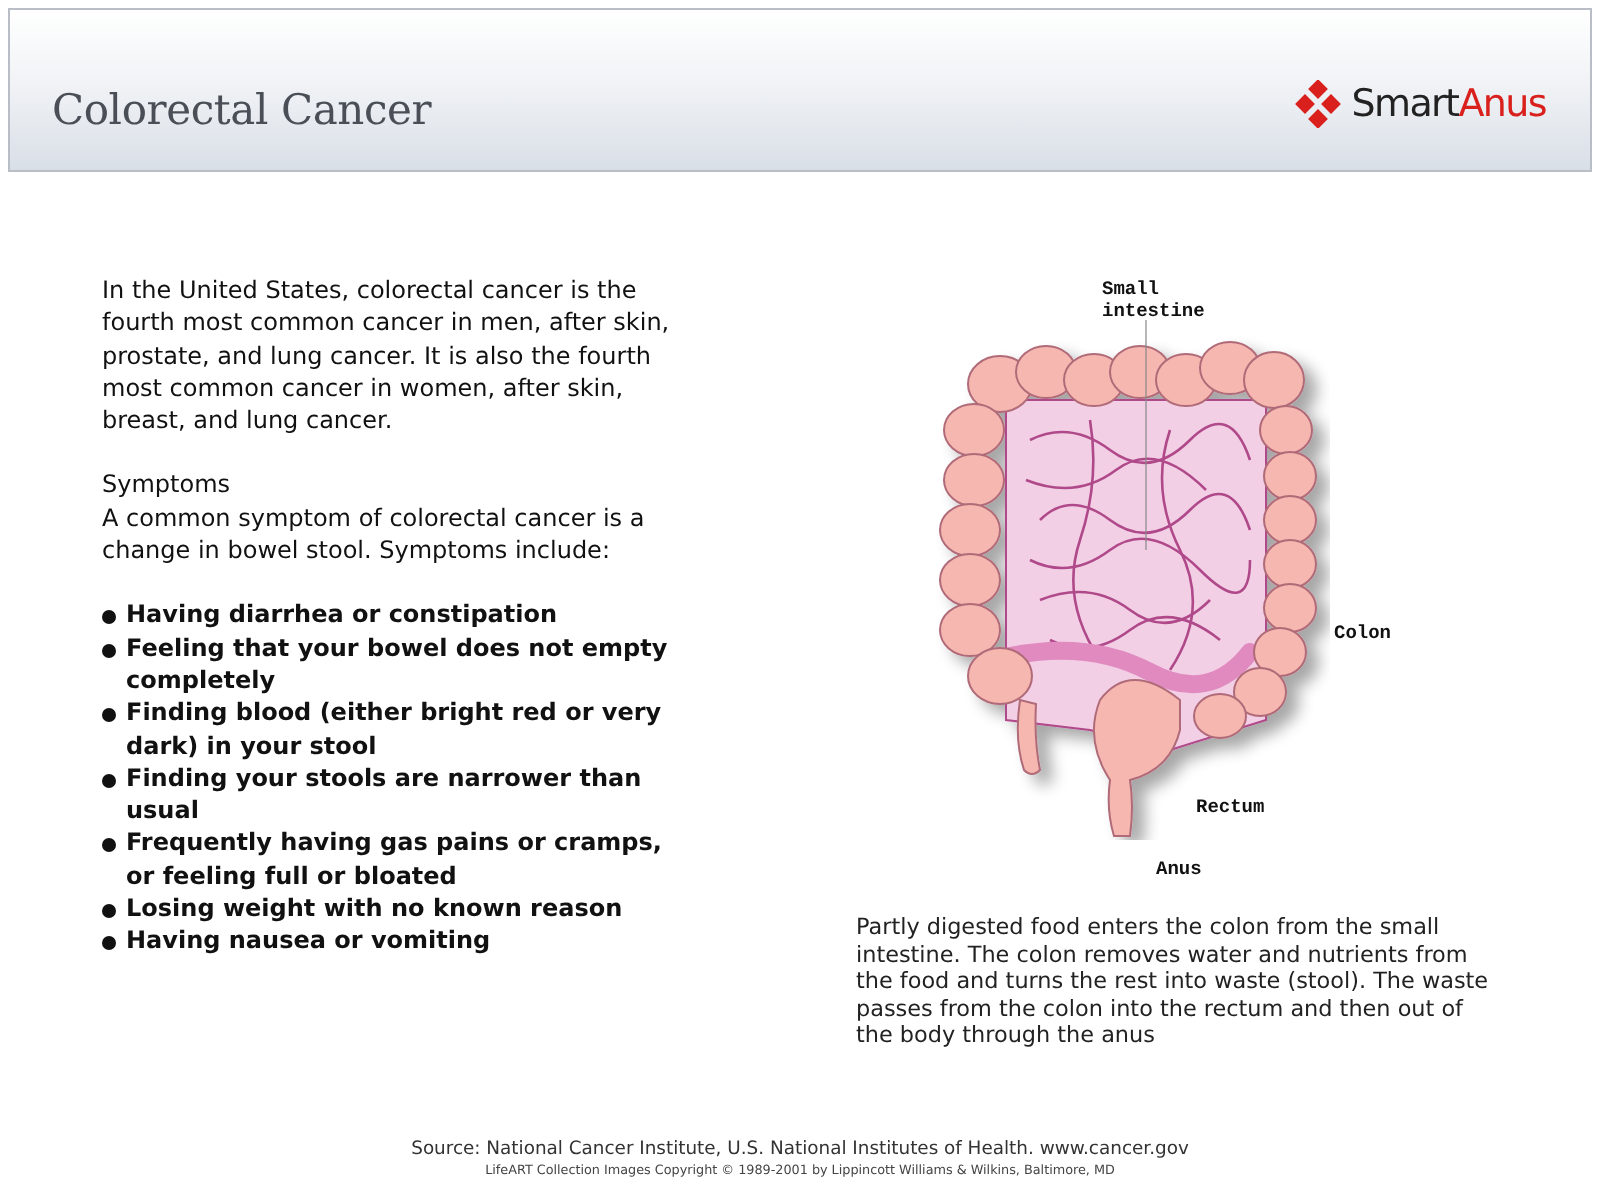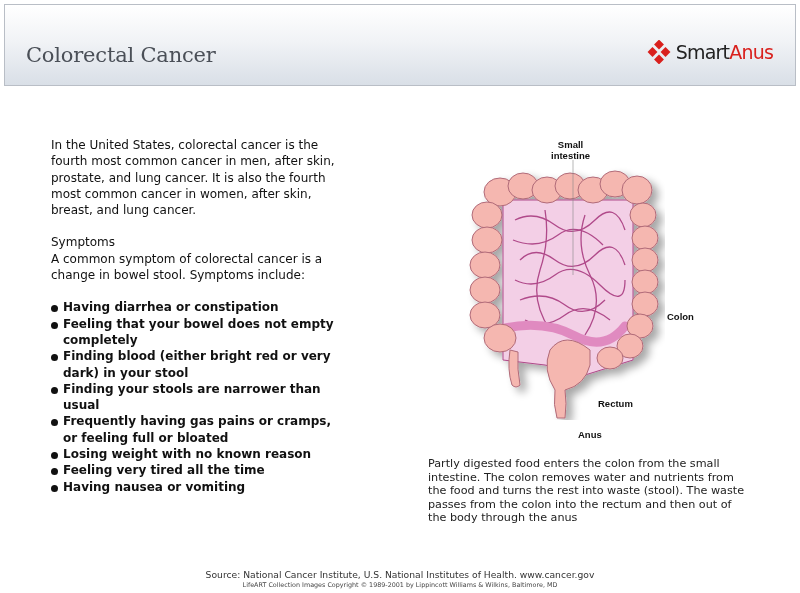--- a/index.html
+++ b/index.html
@@ -28,21 +28,21 @@
   .left-col p { margin: 0; }
   .para-gap { height: 16px; }
   .symptom-list { list-style: none; margin: 0; padding: 0; }
   .symptom-list li { position: relative; padding-left: 12px; font-weight: bold; }
   .symptom-list li::before {
     content: ""; position: absolute; left: 0; top: 6px; width: 7px; height: 7px; border-radius: 50%; background: #111;
   }
 
   .illustration { position: absolute; left: 465px; top: 160px; width: 200px; height: 260px; }
   .label {
-    position: absolute; font-family: Liberation Sans, sans-serif; font-weight: bold; font-size: 9.5px; line-height: 11px; color: #111; text-align: center;
+    position: absolute; font-family: Liberation Mono, monospace; font-weight: bold; font-size: 9.5px; line-height: 11px; color: #111;
   }
   .caption {
     position: absolute; left: 428px; top: 457px; width: 320px;
     font-size: 11.2px; line-height: 13.6px; color: #222;
   }
   .footer-source {
     position: absolute; left: 0; width: 800px; top: 569px; text-align: center;
     font-size: 9.2px; color: #333;
   }
   .footer-copy {
@@ -73,21 +73,20 @@
   <p>Symptoms</p>
   <p>A common symptom of colorectal cancer is a change in bowel stool. Symptoms include:</p>
   <div class="para-gap"></div>
   <ul class="symptom-list">
     <li>Having diarrhea or constipation</li>
     <li>Feeling that your bowel does not empty completely</li>
     <li>Finding blood (either bright red or very dark) in your stool</li>
     <li>Finding your stools are narrower than usual</li>
     <li>Frequently having gas pains or cramps, or feeling full or bloated</li>
     <li>Losing weight with no known reason</li>
-    <li>Feeling very tired all the time</li>
     <li>Having nausea or vomiting</li>
   </ul>
 </div>
 
 <svg class="illustration" viewBox="0 0 200 260">
   <defs>
     <filter id="sh" x="-20%" y="-20%" width="140%" height="140%">
       <feGaussianBlur in="SourceAlpha" stdDeviation="4"></feGaussianBlur>
       <feOffset dx="6" dy="5" result="o"></feOffset>
       <feComponentTransfer>

